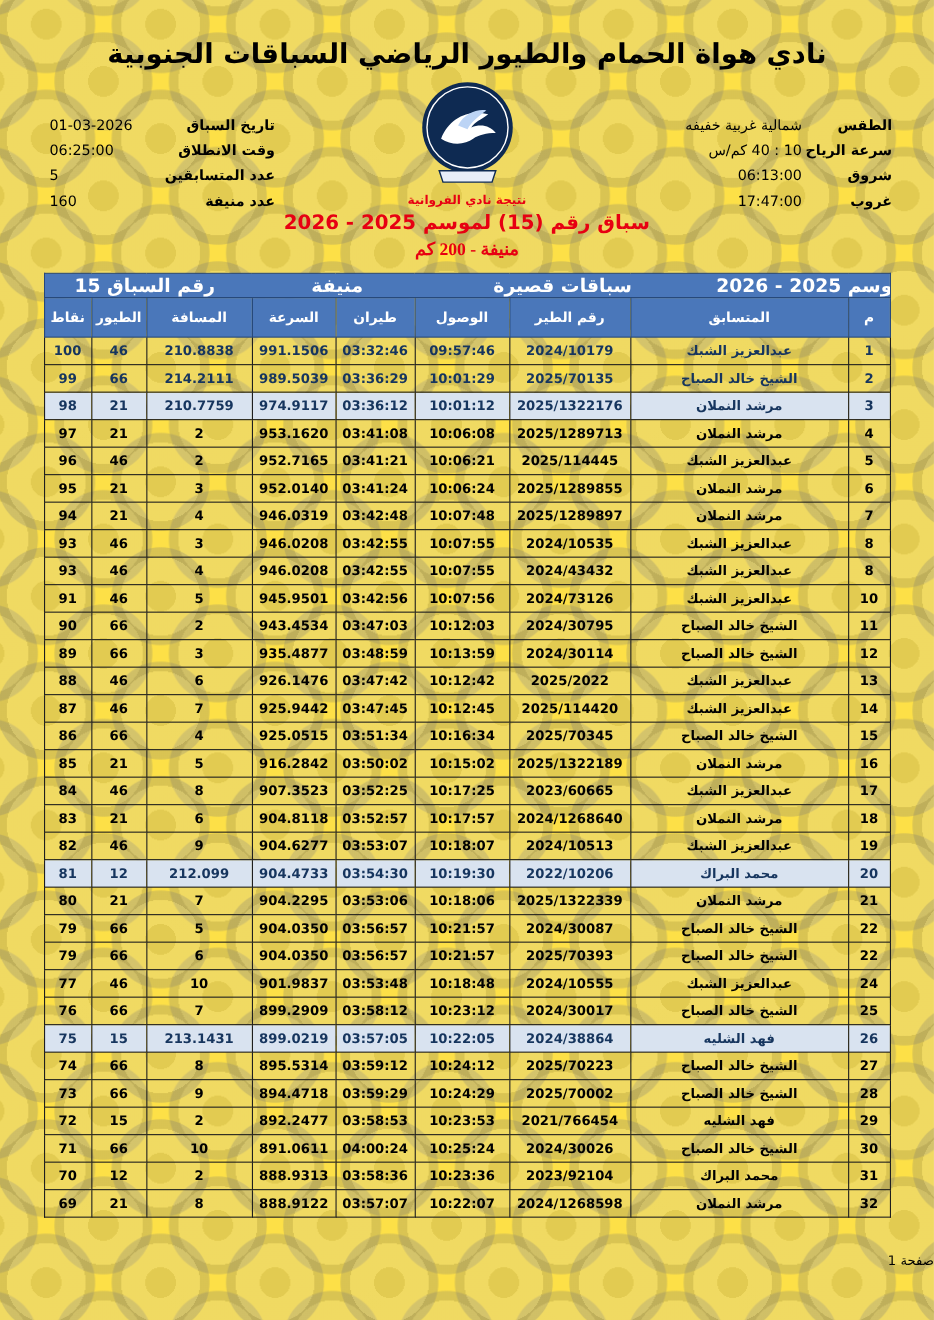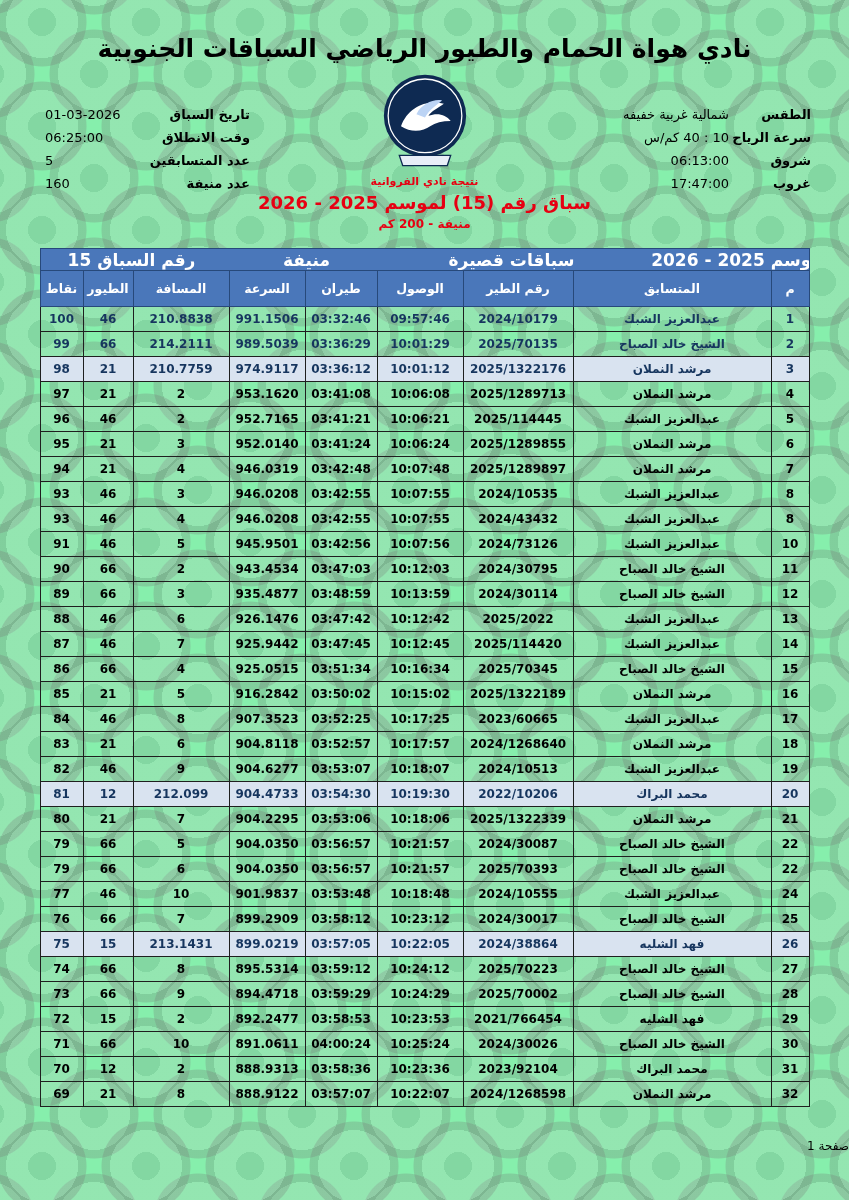--- a/index.html
+++ b/index.html
@@ -4,21 +4,21 @@
 <style>
   * { box-sizing: border-box; margin: 0; padding: 0; }
   html, body { background: #e8e8e8; }
   body { font-family: "DejaVu Sans", "Liberation Sans", sans-serif; }
 
   .page {
     position: relative;
     width: 849px;
     height: 1200px;
     margin: 0 auto;
-    background: #86efac;
+    background: #fde047;
     overflow: hidden;
     direction: rtl;
   }
 
   
   .watermark {
     position: absolute;
     inset: 0;
     pointer-events: none;
     background-image:
@@ -40,21 +40,21 @@
   }
 
   .header-mid { position: relative; height: 185px; }
 
   .center-block { position: absolute; left: 0; right: 0; top: 10px; text-align: center; }
   .logo { display: inline-block; }
 
   .announcement { margin-top: 2px; color: var(--accent_red, #e70012); font-weight: bold; }
   .announcement .line1 { font-size: 11px; }
   .announcement .line2 { font-size: 18px; margin-top: 4px; }
-  .announcement .line3 { font-size: 12px; margin-top: 4px; }
+  .announcement .line3 { font-size: 16px; margin-top: 4px; font-family: Liberation Serif, serif; }
 
   .info-block { position: absolute; top: 40px; font-size: 13px; color: #000; }
   .weather-block { right: 38px; width: 255px; }
   .race-block { left: 45px; width: 205px; }
   .info-row { display: flex; align-items: center; height: 23px; }
   .info-label { font-weight: bold; white-space: nowrap; }
   .weather-block .info-label { width: 82px; }
   .race-block .info-label { width: 108px; }
   .info-value { flex: 1; text-align: right; white-space: nowrap; }
   .race-block .info-value { direction: ltr; text-align: left; }

